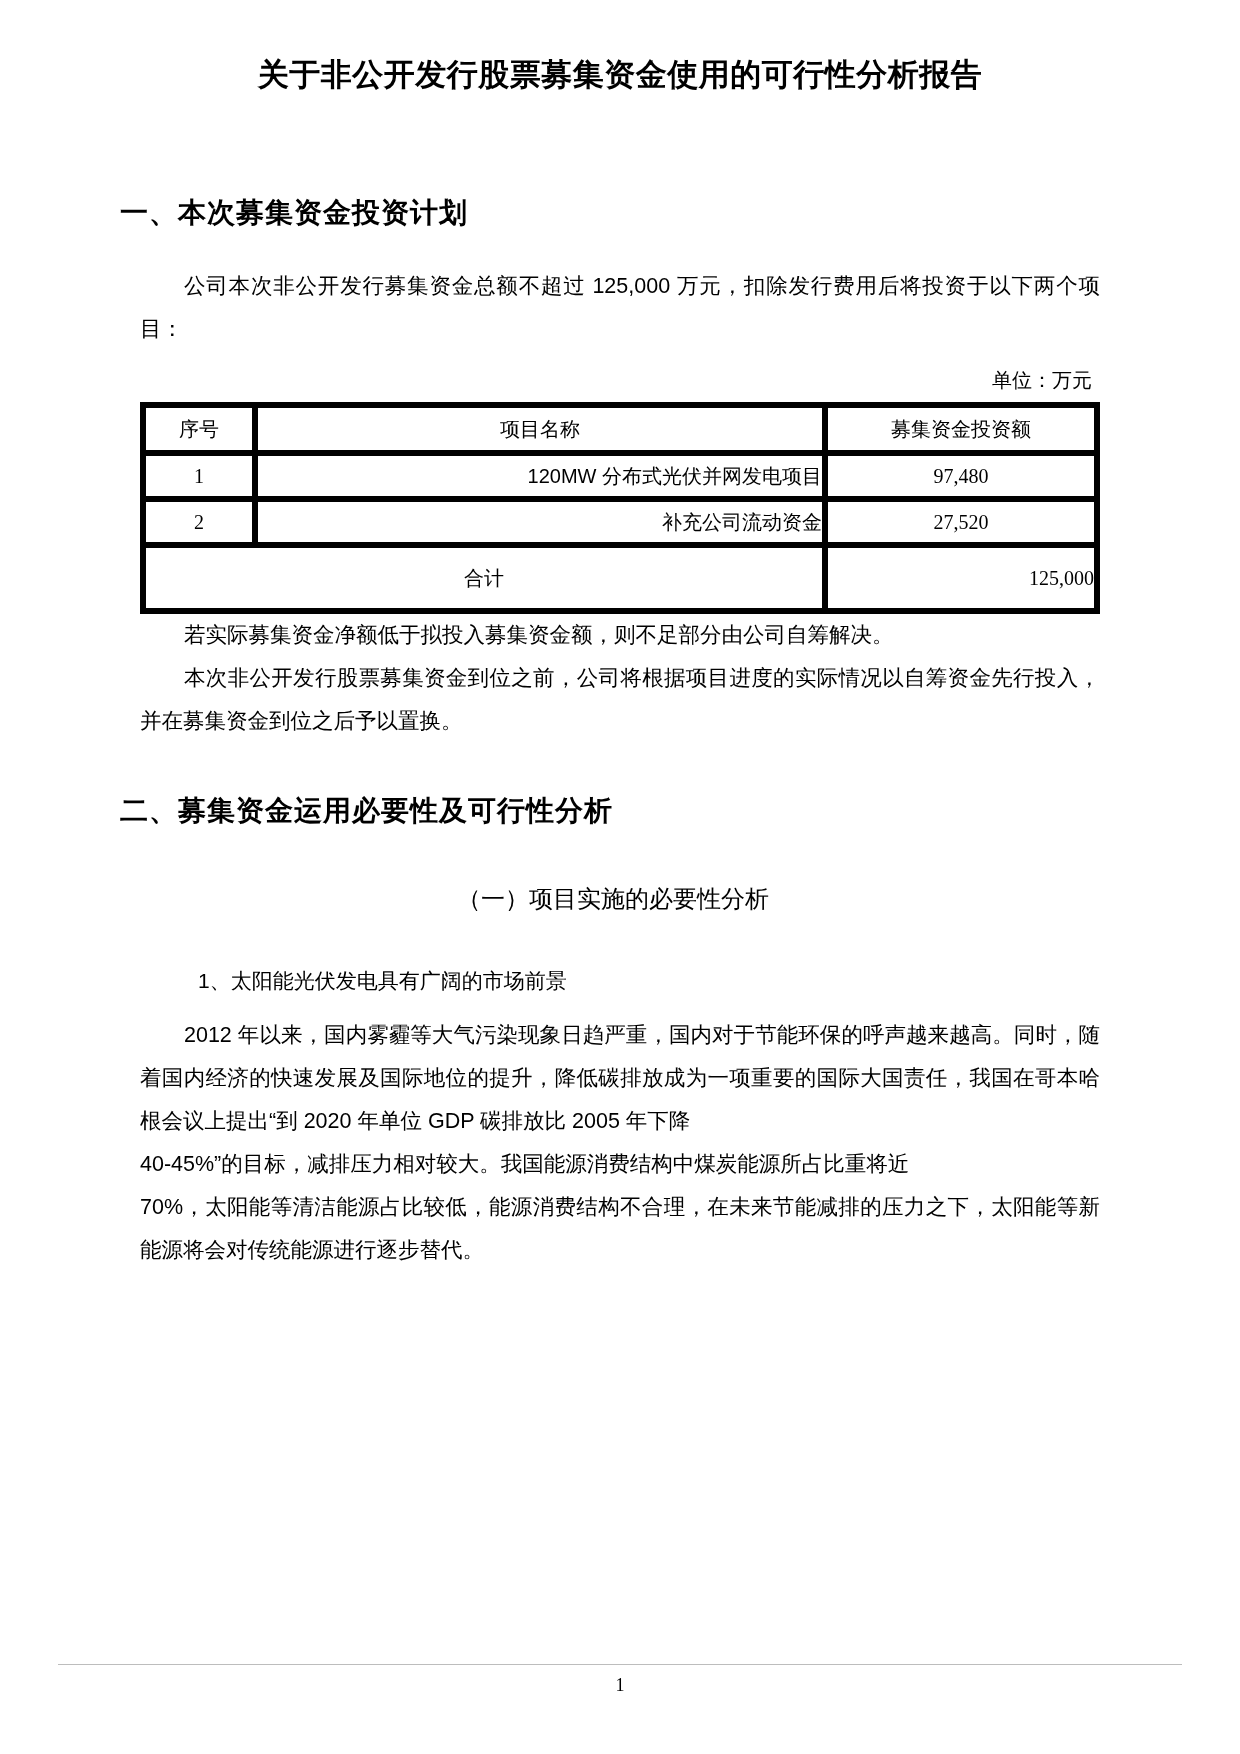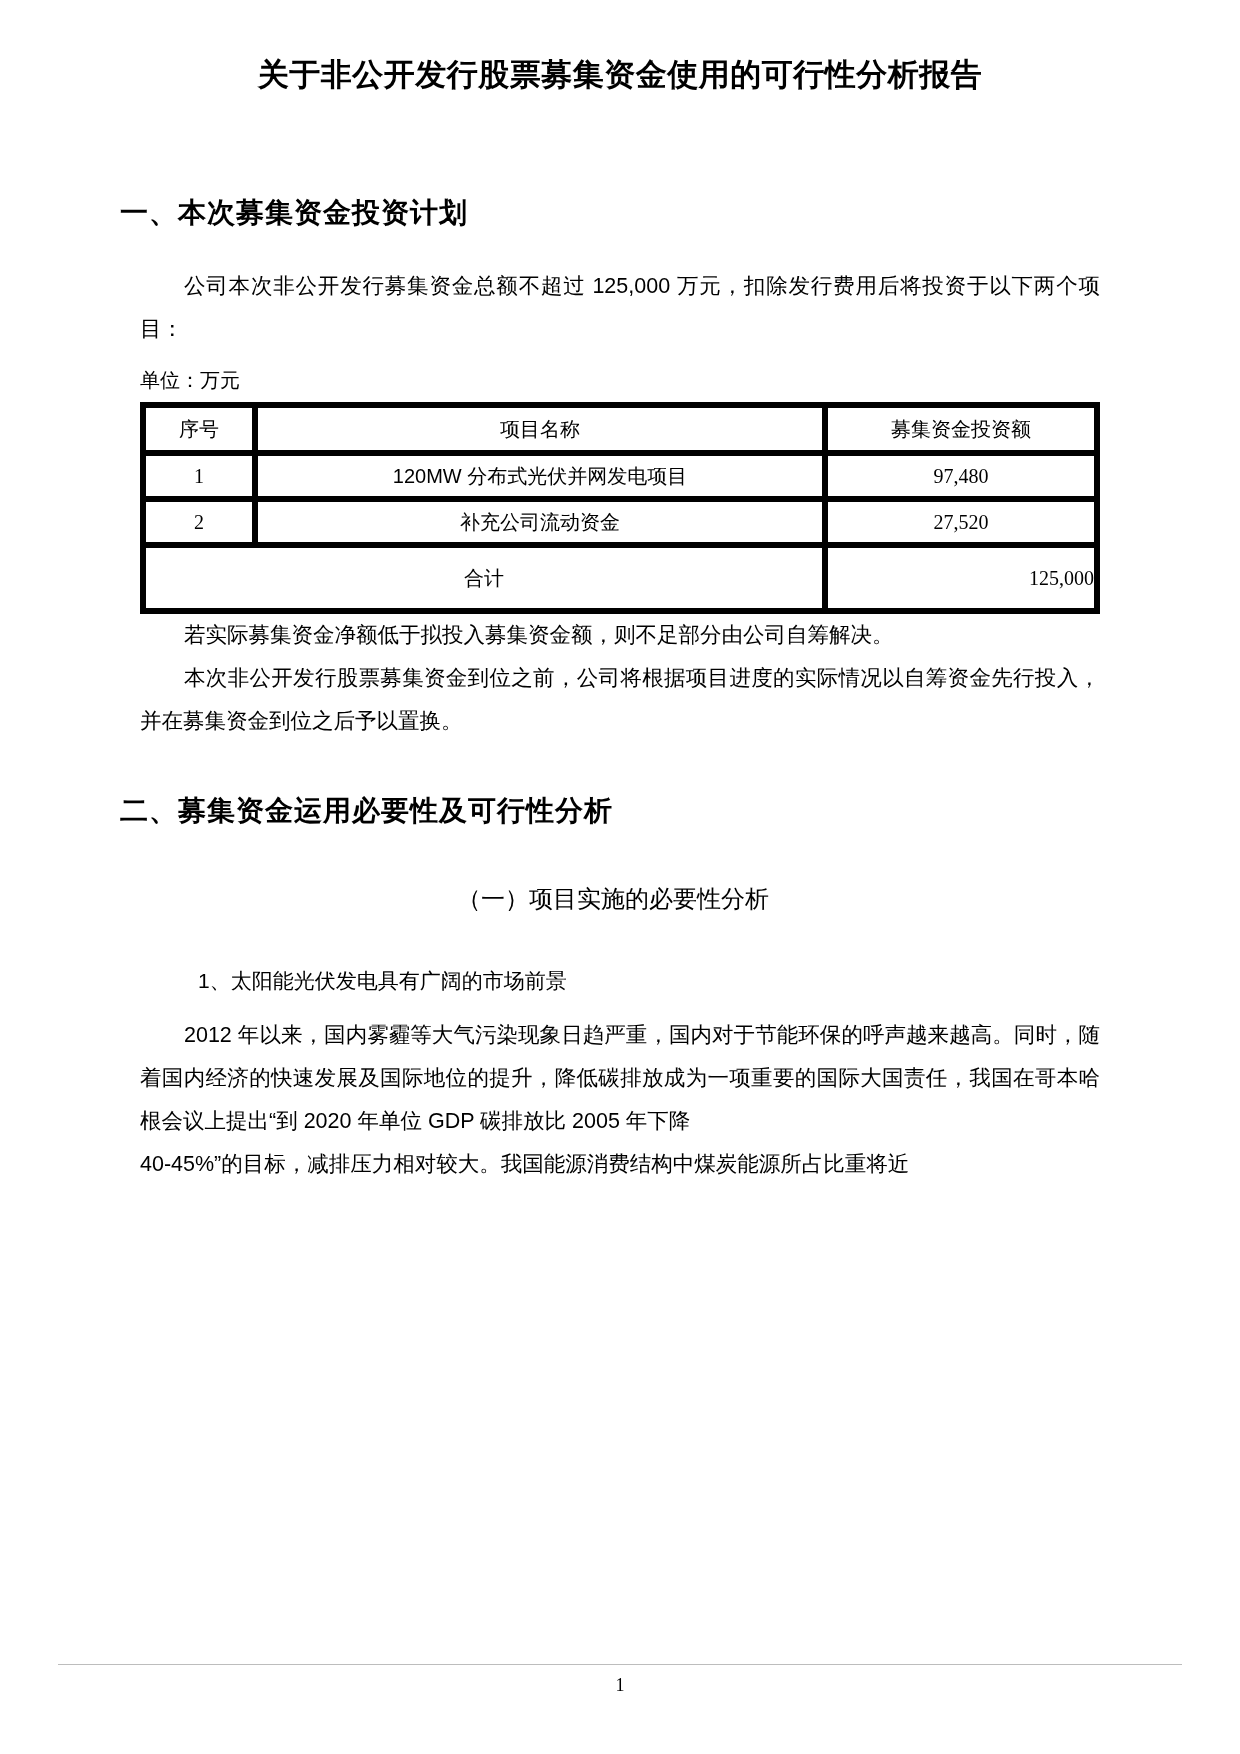--- a/index.html
+++ b/index.html
@@ -66,20 +66,21 @@
     font-family: "Liberation Sans", "DejaVu Sans", sans-serif;
     letter-spacing: 0px;
   }
   p.body.noindent { text-indent: 0; }
   .gap-sm { height: 16px; }
   .gap-md { height: 30px; }
   .gap-lg { height: 46px; }
 
   .unit-line {
     font-size: 20px;
+    text-align: right;
     font-family: "Liberation Sans", "DejaVu Sans", sans-serif;
     margin: 0 8px 8px 0;
   }
 
   table.fund-table {
     border-collapse: collapse;
     width: 100%;
     font-family: "Liberation Sans", "DejaVu Sans", sans-serif;
     table-layout: fixed;
   }
@@ -102,21 +103,21 @@
     vertical-align: middle;
   }
   .td-no {
     text-align: center;
     height: 40px;
     vertical-align: middle;
     font-family: "Liberation Serif", "DejaVu Serif", serif;
     font-size: 20px;
   }
   .td-name {
-    text-align: center;
+    text-align: right;
     padding-left: 14px;
     height: 40px;
     vertical-align: middle;
   }
   .td-amt {
     text-align: center;
     padding-right: 14px;
     height: 40px;
     vertical-align: middle;
     font-family: "Liberation Serif", "DejaVu Serif", serif;
@@ -217,19 +218,20 @@
   <h3 class="h2">（一）项目实施的必要性分析</h3>
 
   <div class="gap-md"></div>
 
   <h4 class="h3">1、太阳能光伏发电具有广阔的市场前景</h4>
 
   <p class="body">2012 年以来，国内雾霾等大气污染现象日趋严重，国内对于节能环保的呼声越来越高。同时，随着国内经济的快速发展及国际地位的提升，降低碳排放成为一项重要的国际大国责任，我国在哥本哈根会议上提出“到 2020 年单位 GDP 碳排放比 2005 年下降</p>
 
   <p class="body noindent">40-45%”的目标，减排压力相对较大。我国能源消费结构中煤炭能源所占比重将近</p>
 
+  <p class="body noindent">70%，太阳能等清洁能源占比较低，能源消费结构不合理，在未来节能减排的压力之下，太阳能等新能源将会对传统能源进行逐步替代。</p>
 
   <div class="footer">
     <div class="footer-rule"></div>
     <div class="page-number">1</div>
   </div>
 
 </div>
 
 </body></html>

